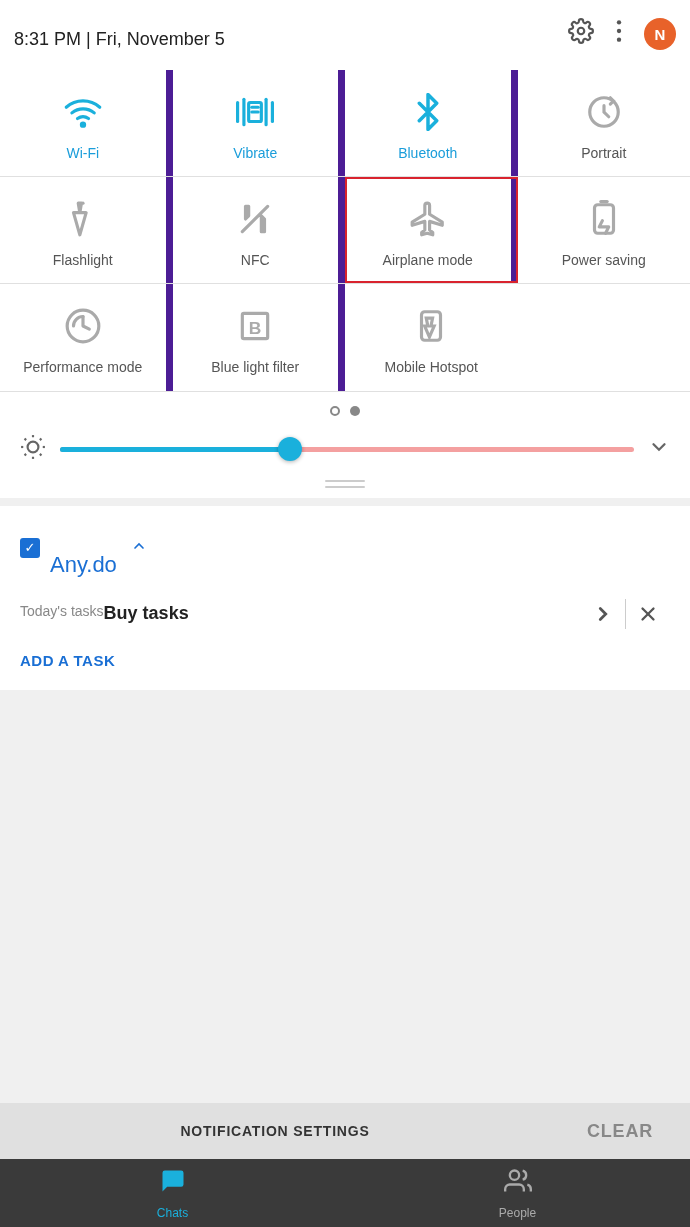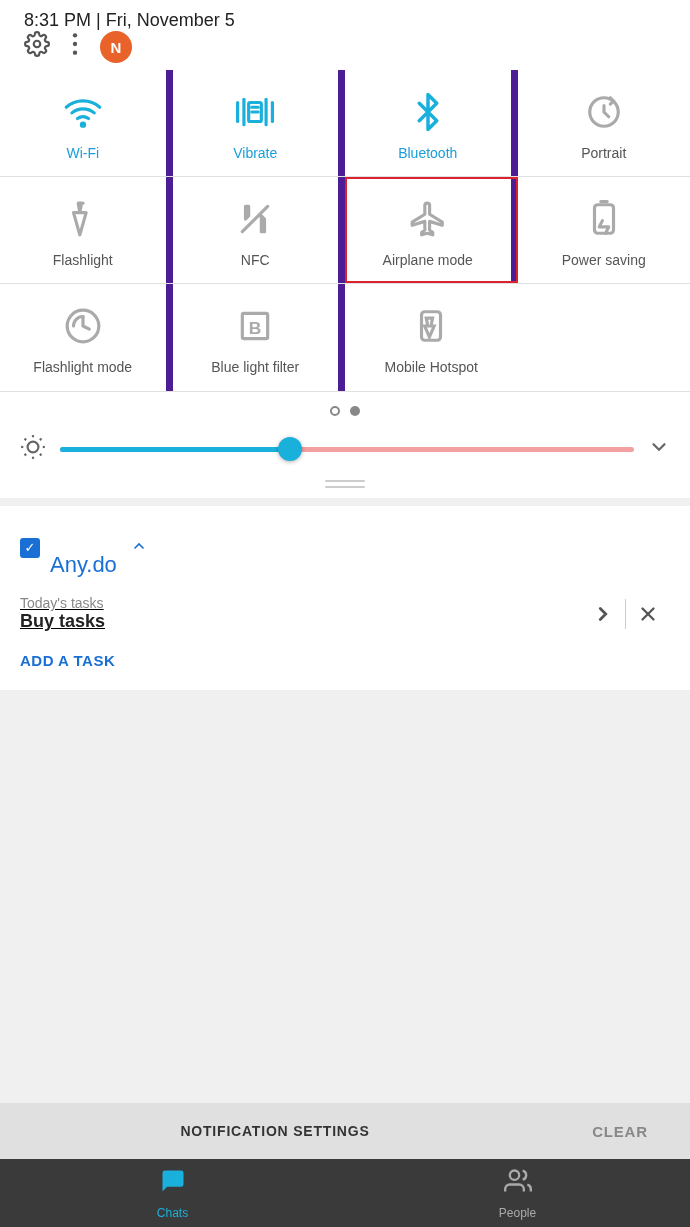--- a/index.html
+++ b/index.html
@@ -9,25 +9,24 @@
       background: #f0f0f0;
       font-family: 'Segoe UI', Arial, sans-serif;
       overflow: hidden;
       position: relative;
     }
 
     
     .status-bar {
       display: flex;
       justify-content: space-between;
-      align-items: flex-start;
-      padding: 10px 24px;
+      align-items: flex-end;
+      padding: 10px 14px;
       background: #fff;
       height: 60px;
-      flex-direction: column;
     }
     .status-time {
       font-size: 18px;
       font-weight: 400;
       color: #222;
     }
     .status-icons {
       display: flex;
       align-items: center;
       gap: 14px;
@@ -241,22 +240,21 @@
     }
 
     .anydo-task {
       padding: 6px 20px 6px 20px;
       display: flex;
       align-items: center;
       justify-content: space-between;
     }
     .anydo-task-text {
       display: flex;
-      flex-direction: column;
-      text-decoration: underline;
+      flex-direction: row;
     }
     .anydo-task-sub {
       font-size: 14px;
       color: #888;
     }
     .anydo-task-main {
       font-size: 18px;
       font-weight: 600;
       color: #222;
     }
@@ -311,21 +309,21 @@
       font-weight: 700;
       color: #333;
       letter-spacing: 0.8px;
       height: 100%;
     }
     .clear-btn {
       width: 140px;
       display: flex;
       align-items: center;
       justify-content: center;
-      font-size: 15px;
+      font-size: 18px;
       font-weight: 700;
       color: #888;
       letter-spacing: 0.8px;
       height: 100%;
     }
 
     
     .bottom-nav {
       position: absolute;
       bottom: 0;
@@ -482,21 +480,21 @@
 
 
     <div class="qs-item">
       <div class="qs-icon">
         <svg viewBox="0 0 24 24" fill="none" stroke="#aaa" stroke-width="2" stroke-linecap="round" stroke-linejoin="round">
           <circle cx="12" cy="12" r="10"></circle>
           <path d="M12 6v6l4 2"></path>
           <path d="M6 12a6 6 0 0 1 6-6"></path>
         </svg>
       </div>
-      <span class="qs-label">Flashlight mode</span>
+      <span class="qs-label">Performance mode</span>
     </div>
 
     <div class="qs-item">
       <div class="qs-icon">
         <svg viewBox="0 0 24 24" fill="none" stroke="#aaa" stroke-width="2" stroke-linecap="round" stroke-linejoin="round">
           <rect x="4" y="4" width="16" height="16" rx="1"></rect>
           <text x="8" y="17" font-size="11" fill="#aaa" stroke="none" font-family="Arial" font-weight="bold">B</text>
         </svg>
       </div>
       <span class="qs-label">Blue light filter</span>

